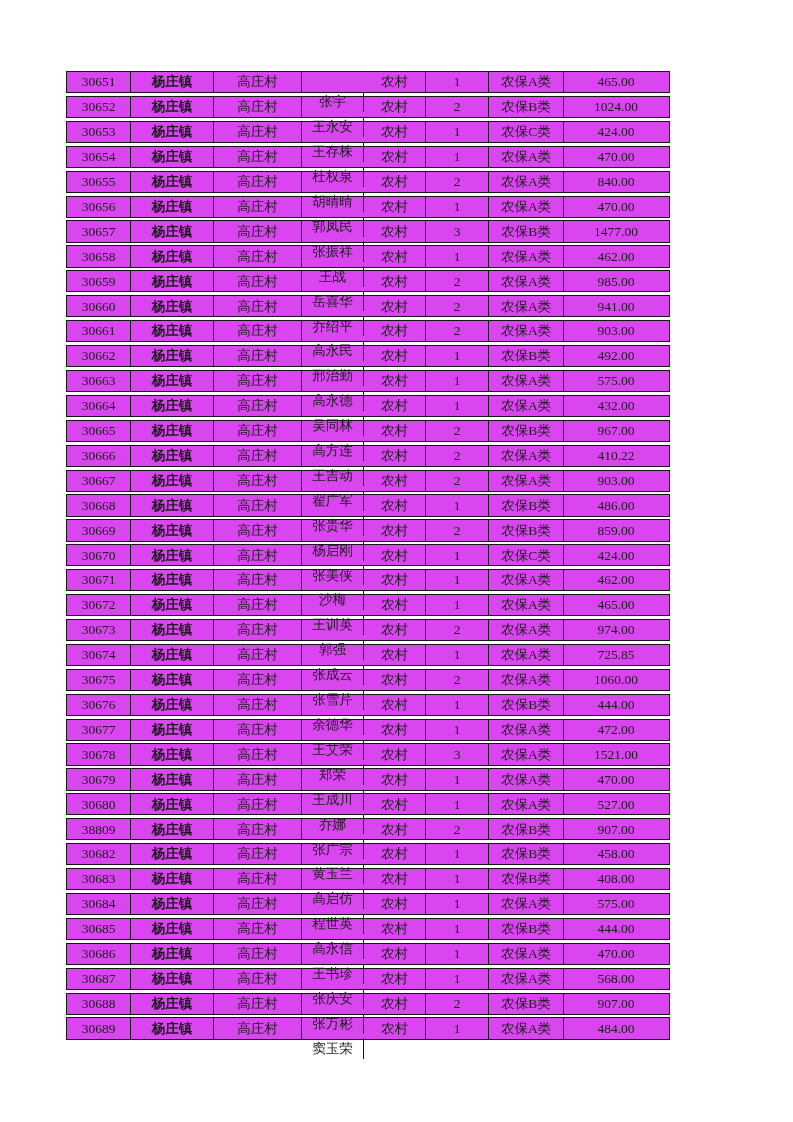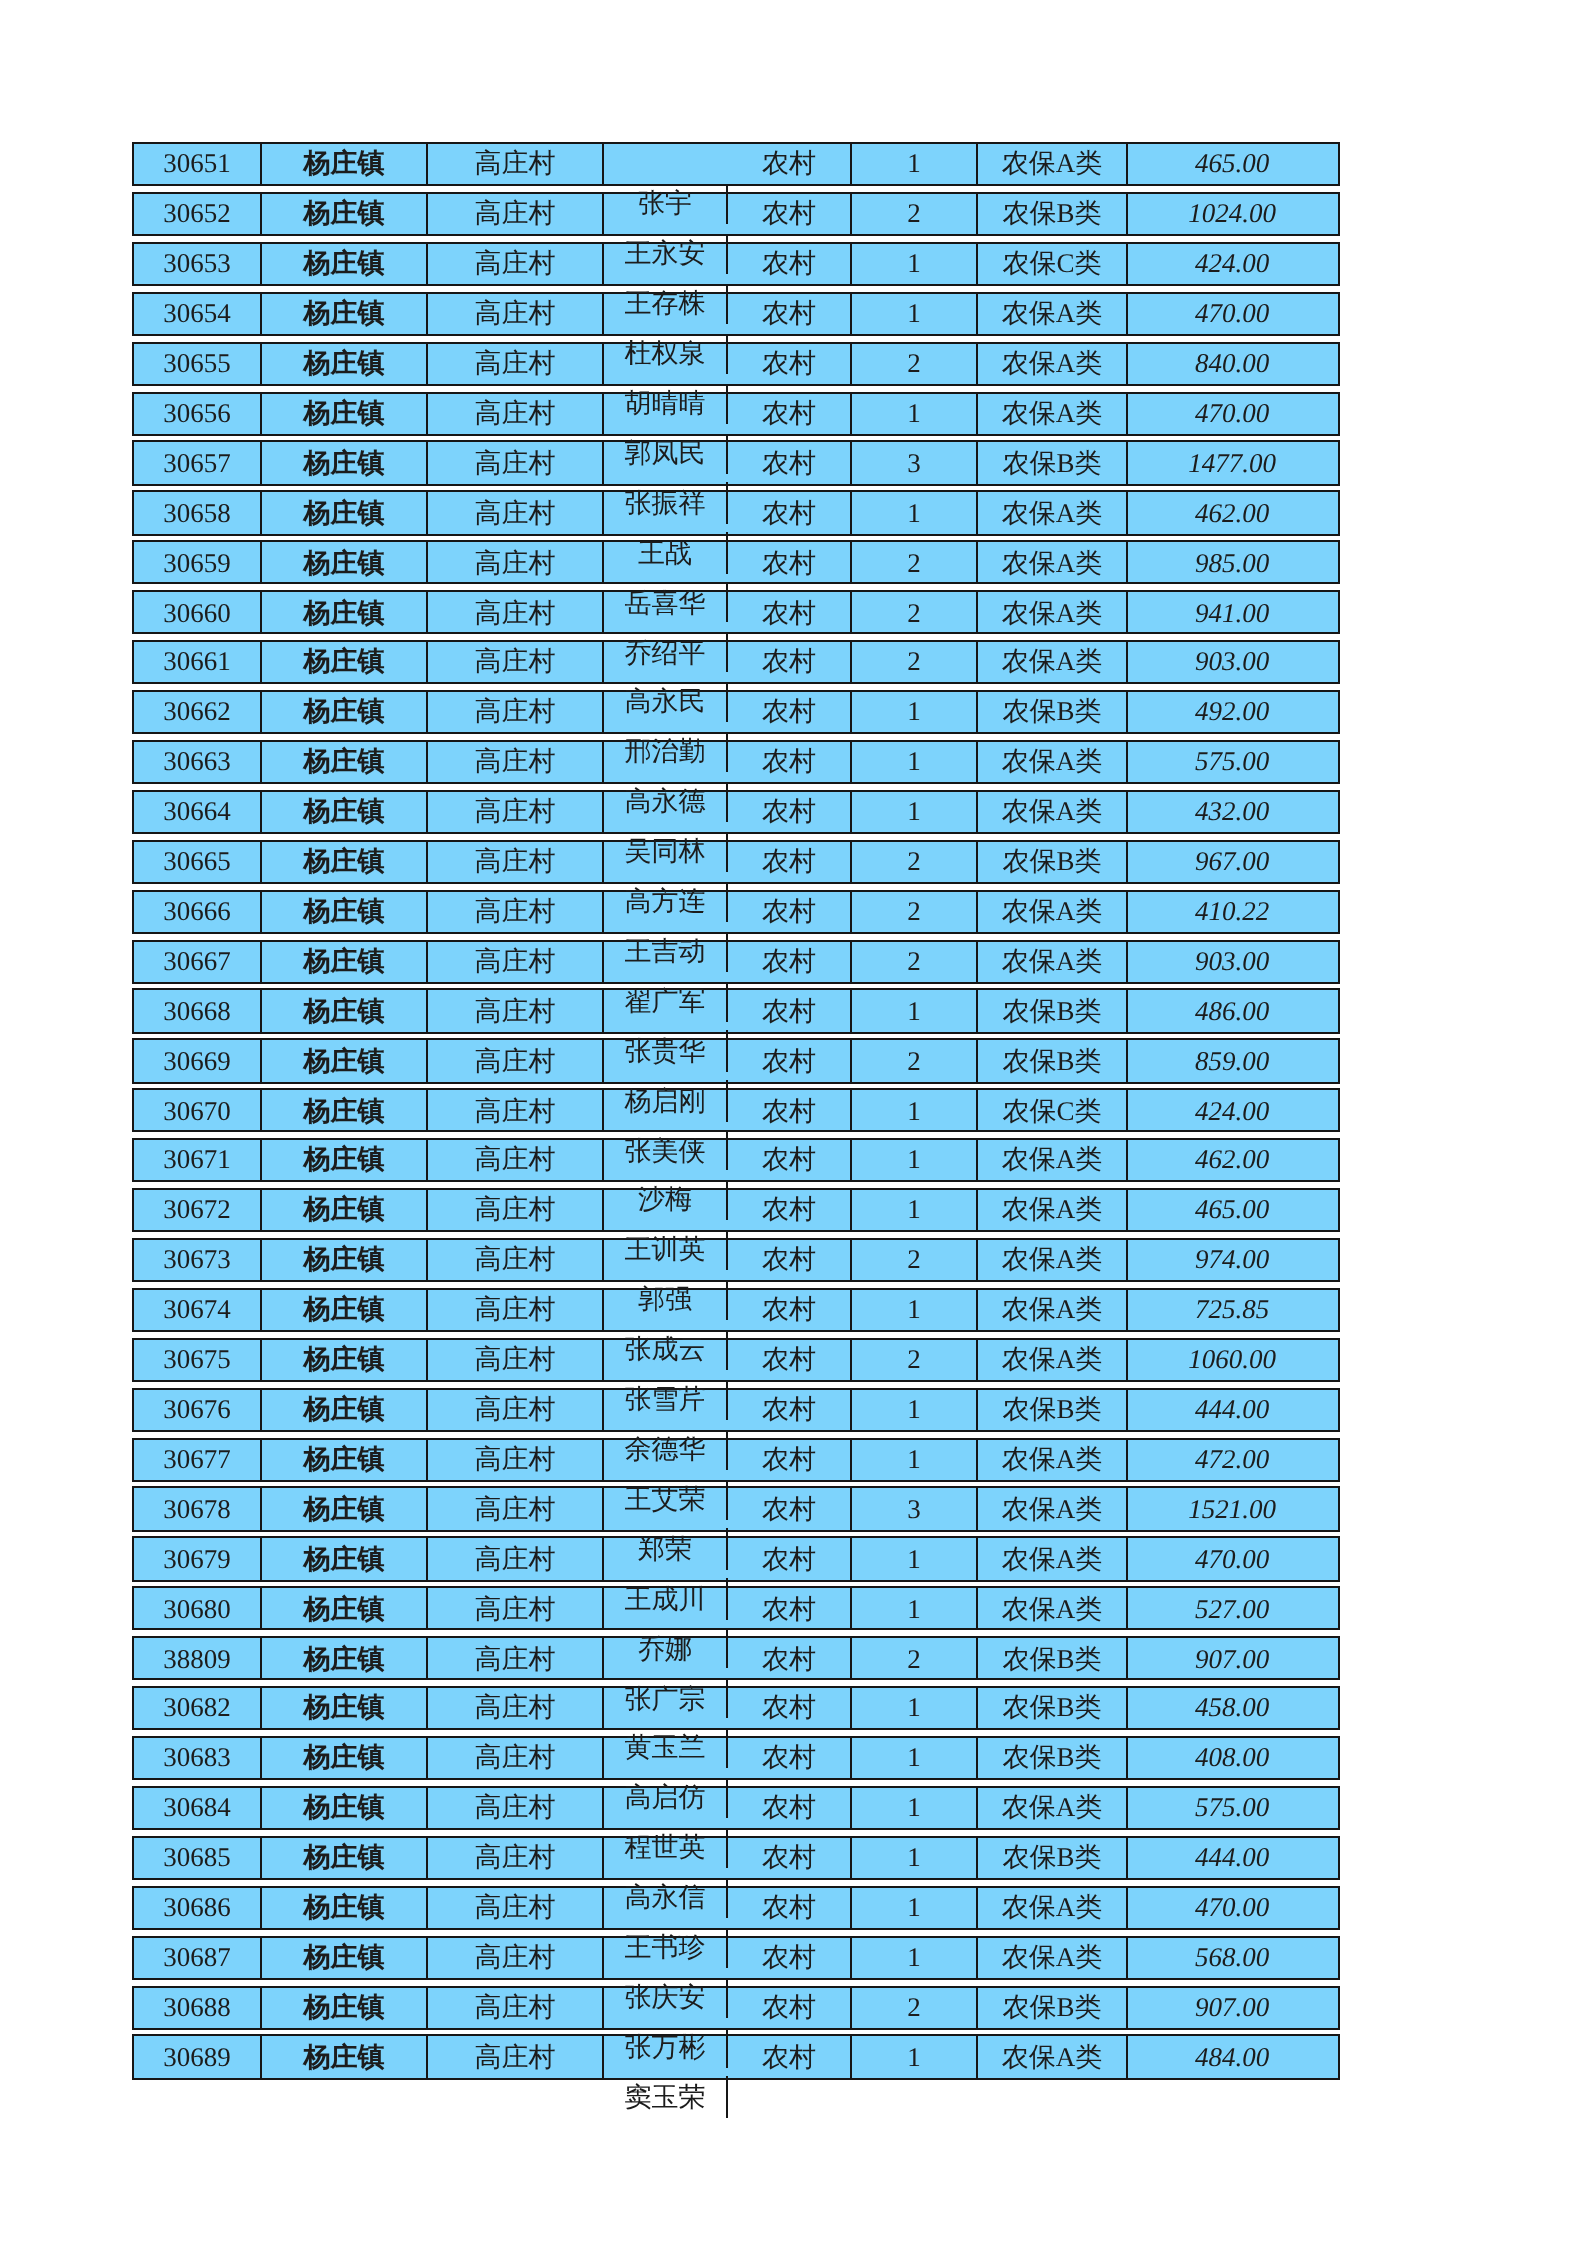--- a/index.html
+++ b/index.html
@@ -18,35 +18,35 @@
     position: absolute;
     left: 66px; top: 71px;
     width: 606px;
   }
   .trow {
     display: flex;
     width: 604px;
     height: 22.2px;
     border: 1.6px solid #161616;
     margin-bottom: 2.72px;
-    background: #7dd3fc;
+    background: #d946ef;
   }
   .tcell {
     display: flex;
     align-items: center;
     justify-content: center;
     height: 100%;
     font-size: 13.5px;
     line-height: 1;
     color: #1c1c1c;
     border-right: 1.6px solid #161616;
     overflow: hidden;
     white-space: nowrap;
   }
-  .tcell:last-child { border-right: none; font-style: italic; }
+  .tcell:last-child { border-right: none; }
   .col-record_no          { width: 64px;  }
   .col-town               { width: 83px; font-weight: bold;  }
   .col-village            { width: 88px;  }
   .col-name               { width: 62px; margin-top: 20px;  }
   .col-residence_type     { width: 62px;  }
   .col-person_count       { width: 63px;  }
   .col-insurance_category { width: 75px;  }
   .col-amount             { width: 104px; }
 </style>
 </head>

